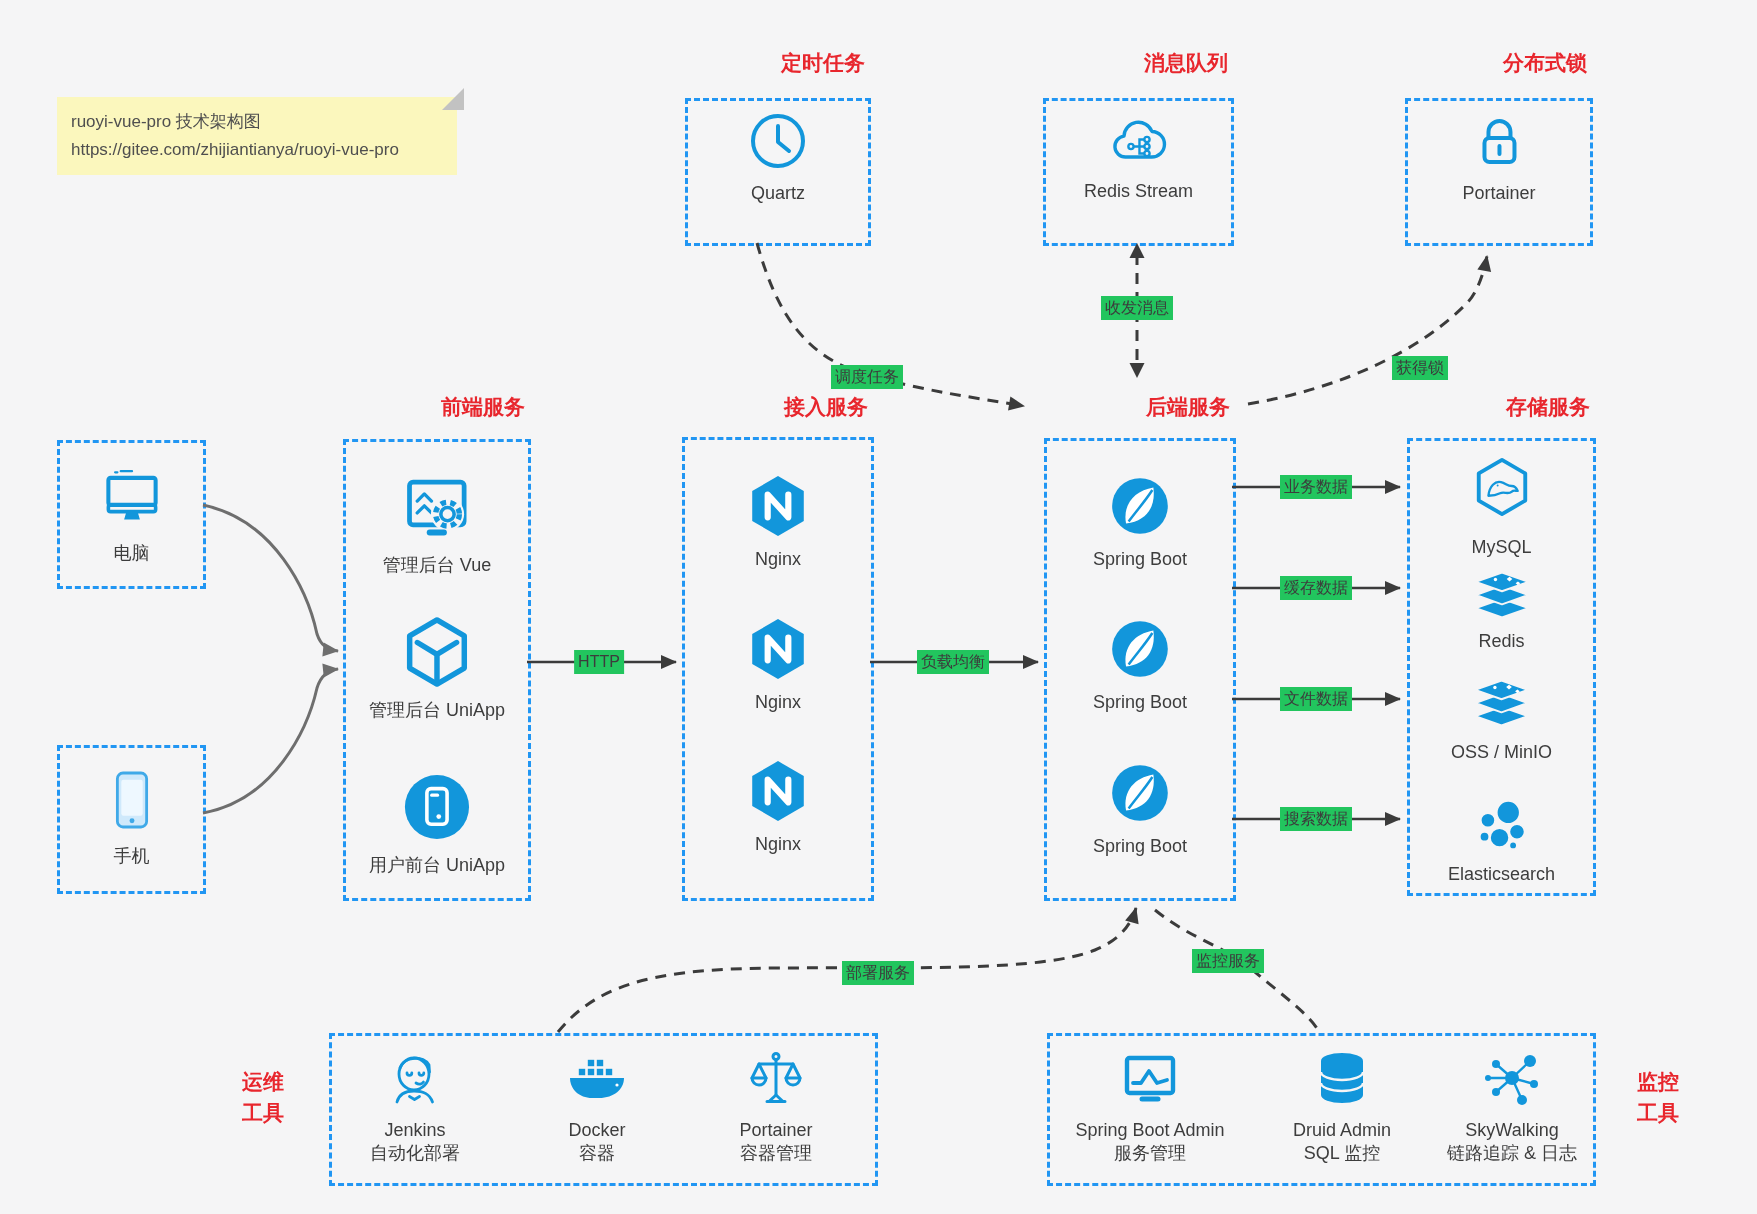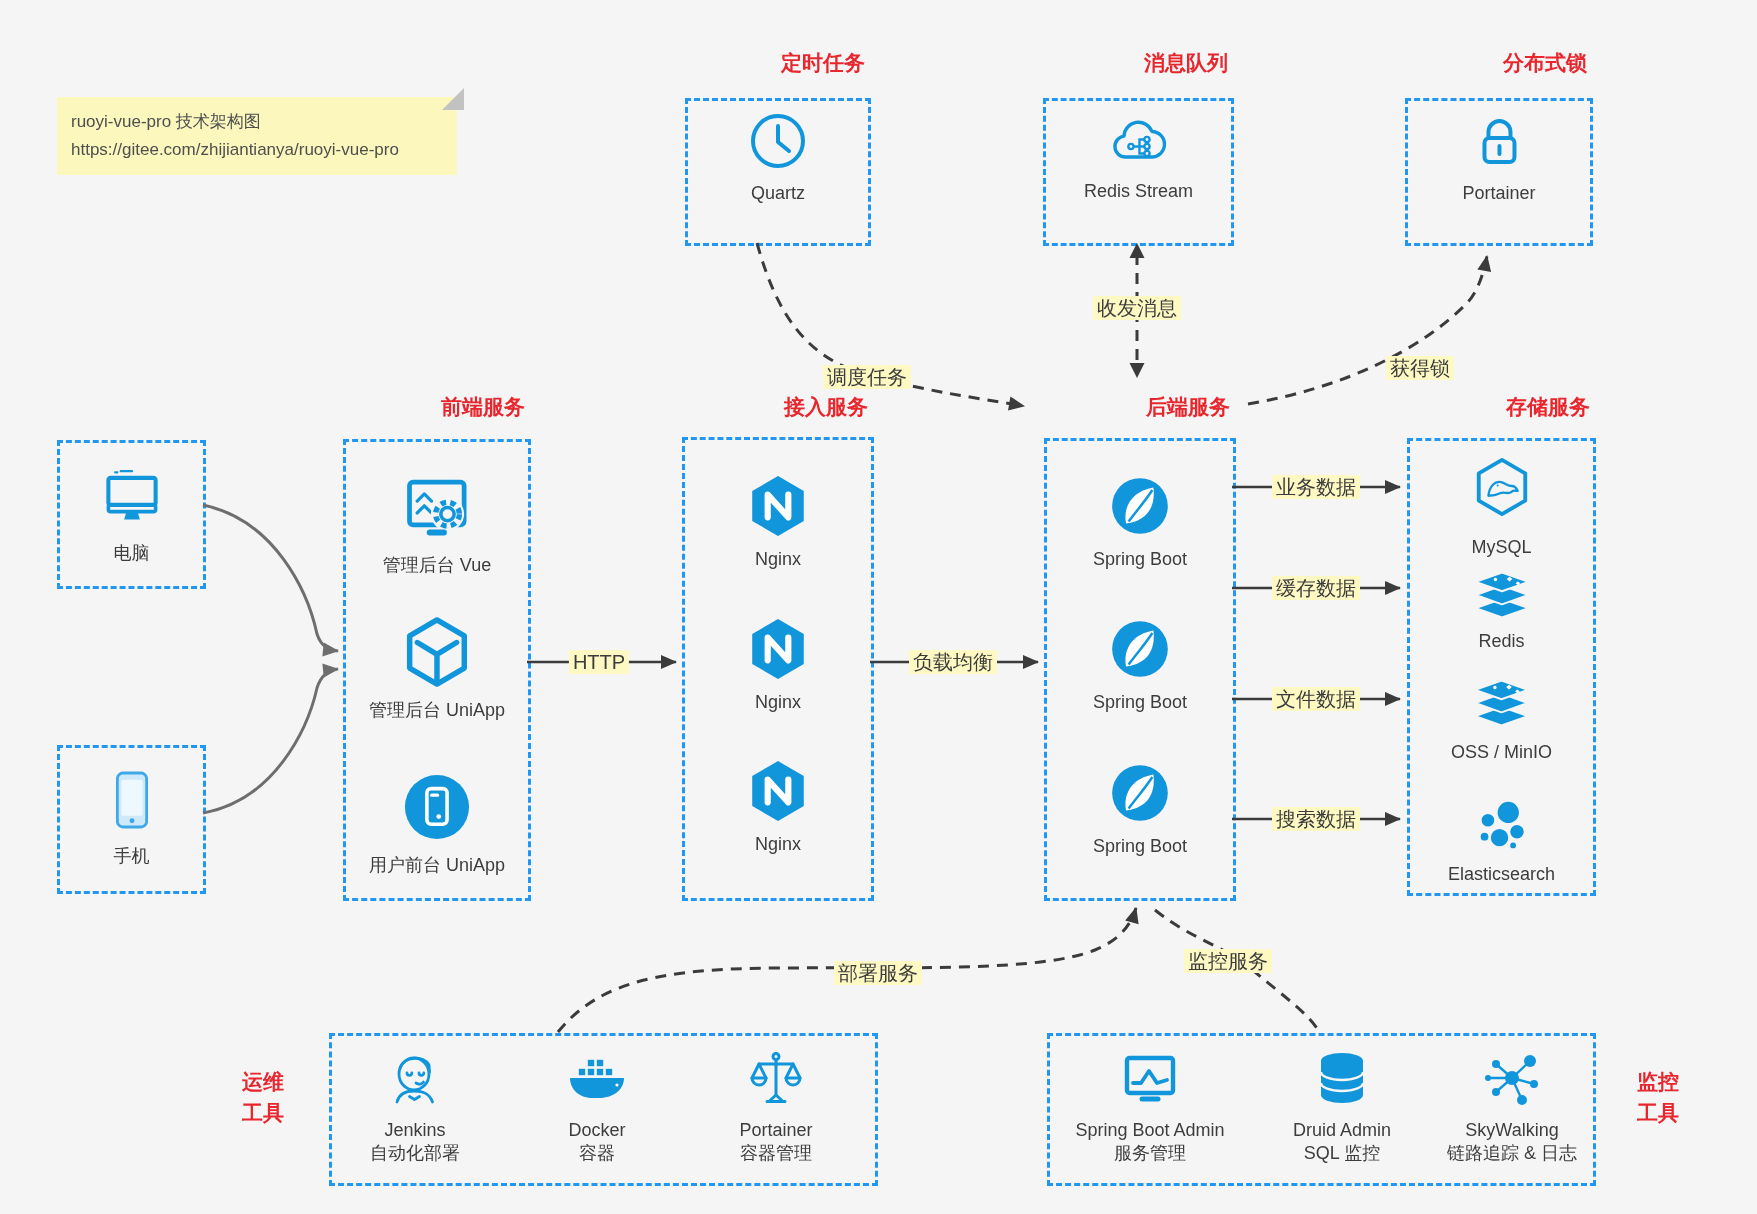--- a/index.html
+++ b/index.html
@@ -23,22 +23,22 @@
   
   .vnode{position:absolute;left:50%;transform:translateX(-50%);display:flex;flex-direction:column;
          align-items:center;gap:9px;}
   .icn{display:block;line-height:0;}
   .lbl{font-size:18px;color:#3d3d3d;white-space:nowrap;text-align:right;line-height:23px;}
 
   .bnode{position:absolute;display:flex;flex-direction:column;align-items:center;gap:7px;z-index:2;}
   .bnode .lbl{line-height:23px;}
 
   
-  .elabel{position:absolute;transform:translateX(-50%);font-size:20px;color:#3c3c3c;
-          background:#fef9c3;padding:1px 4px;z-index:2;white-space:nowrap;line-height:22px;}
+  .elabel{position:absolute;transform:translateX(-50%);font-size:16px;color:#3c3c3c;
+          background:#22c55e;padding:1px 4px;z-index:2;white-space:nowrap;line-height:22px;}
 </style>
 </head>
 <body>
 
 <div class="canvas">
 
   <svg class="arrows" width="1757" height="1214">
     <defs>
       <marker id="ahDark" viewBox="0 0 18 16" markerWidth="18" markerHeight="16" refX="16" refY="8" orient="auto" markerUnits="userSpaceOnUse">
           <path d="M1 1 L17 8 L1 15 Z" fill="#3b3b3b"></path>

